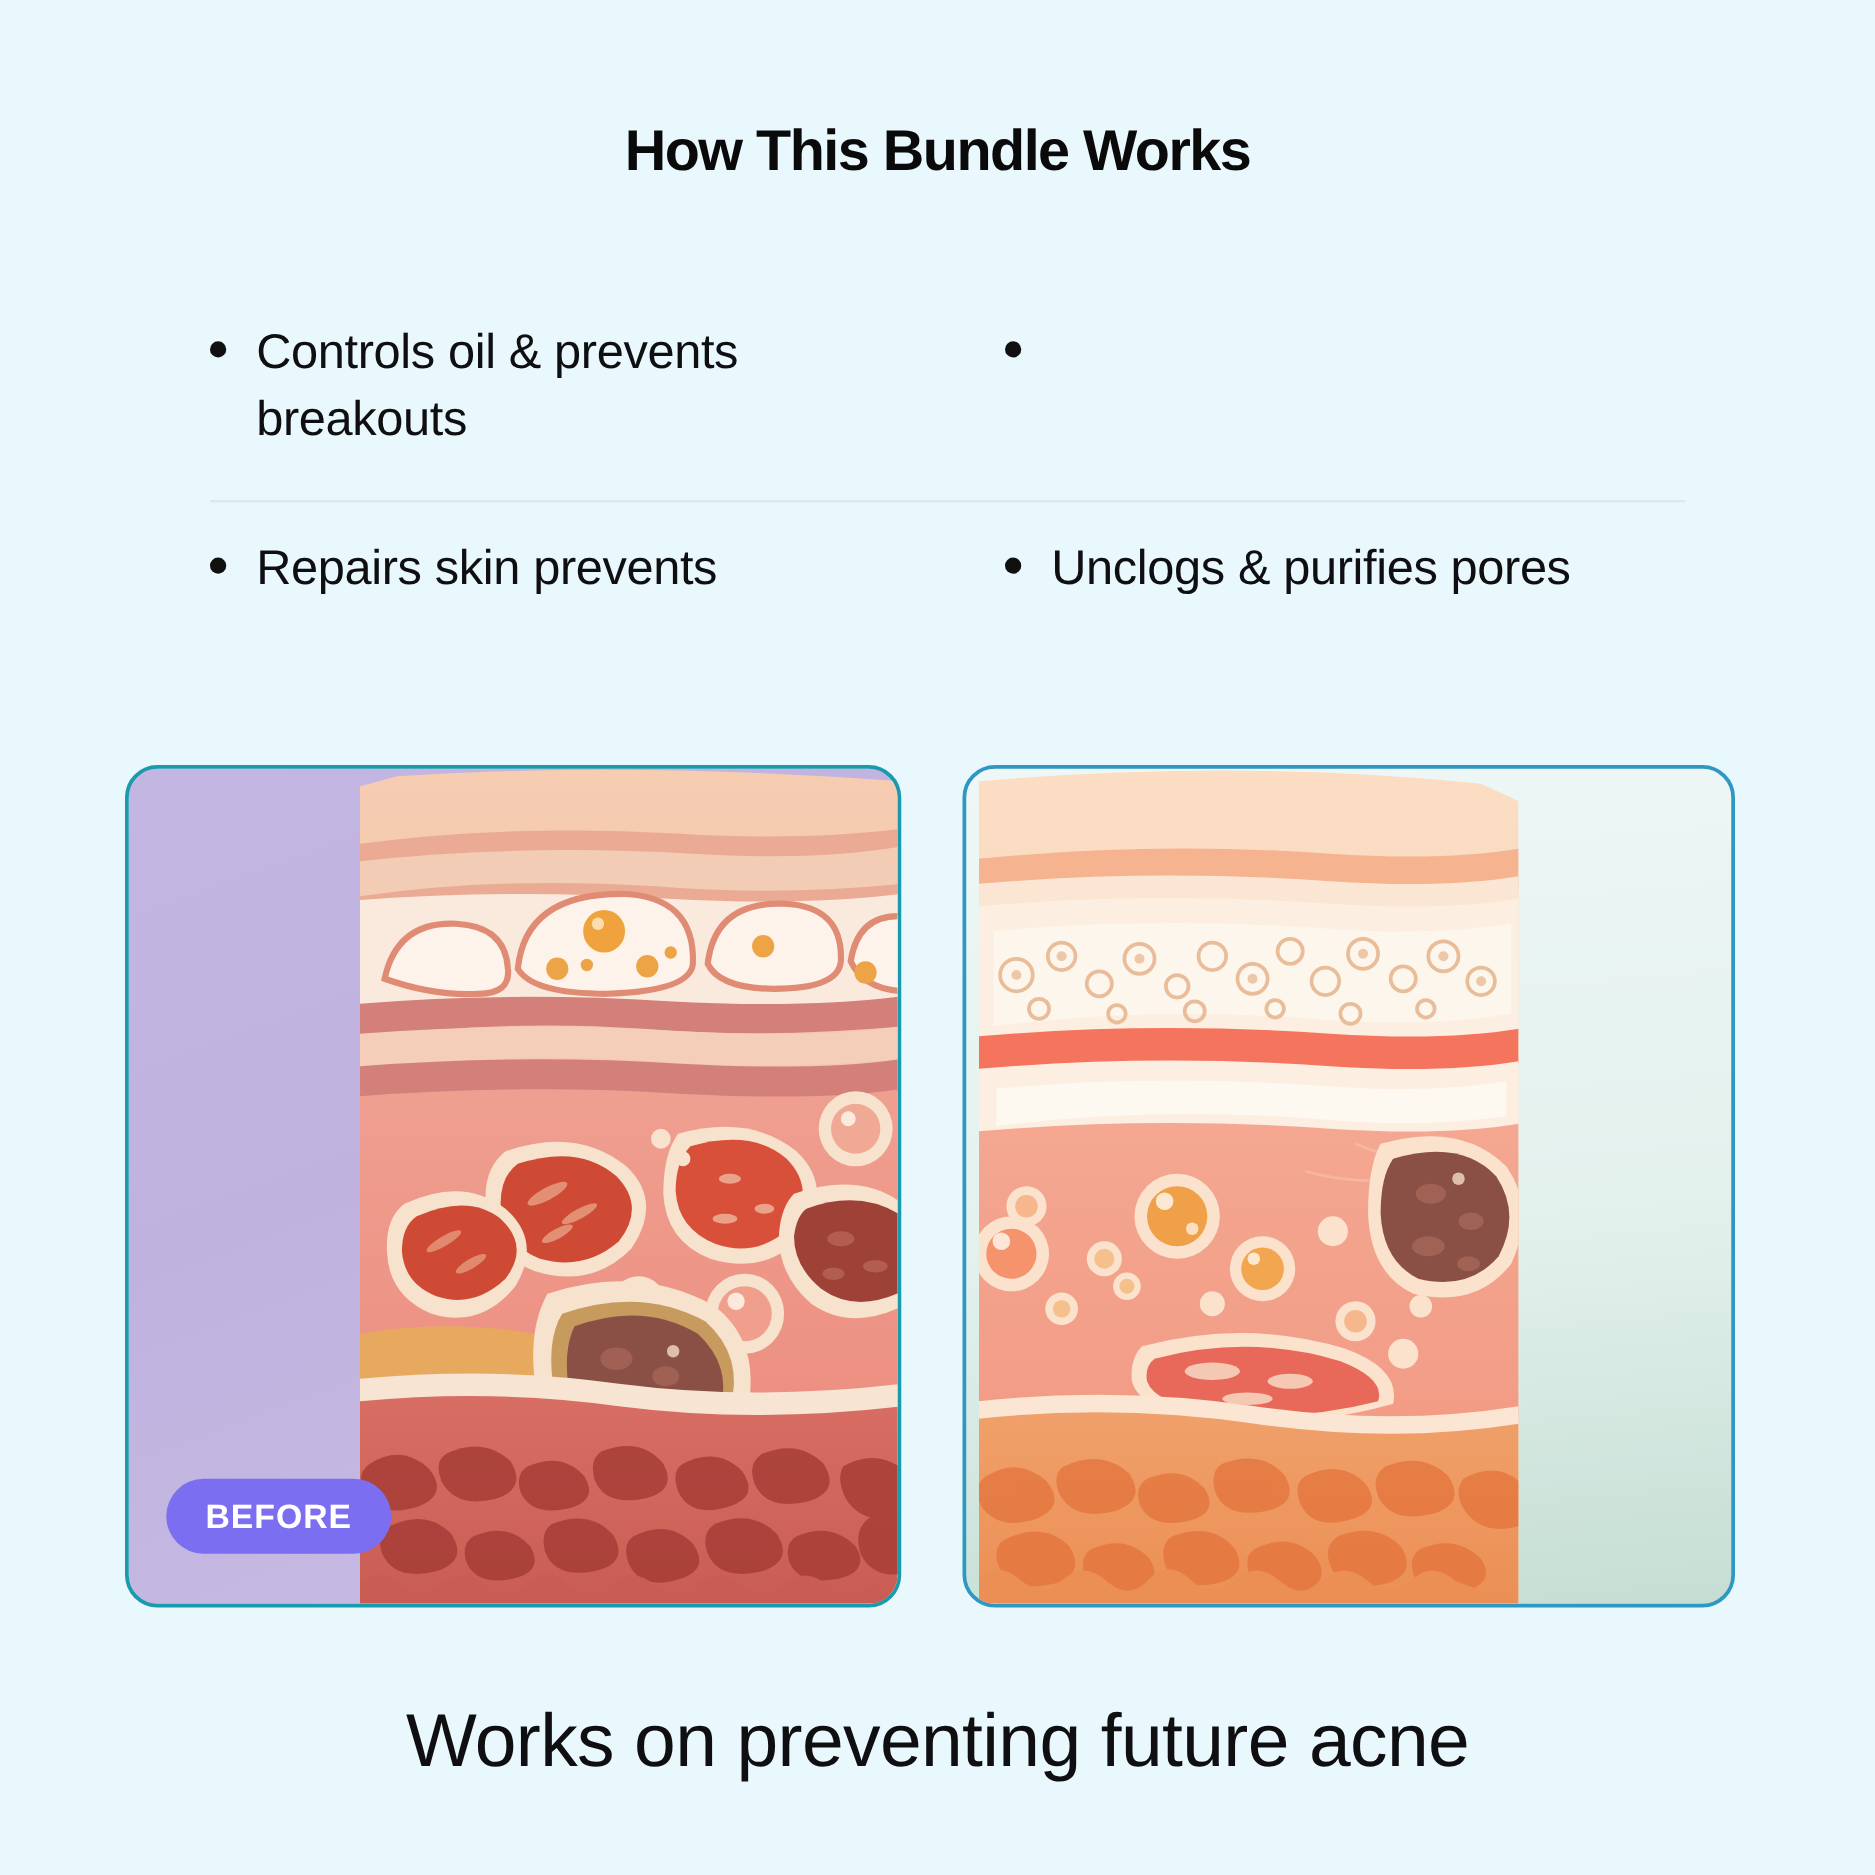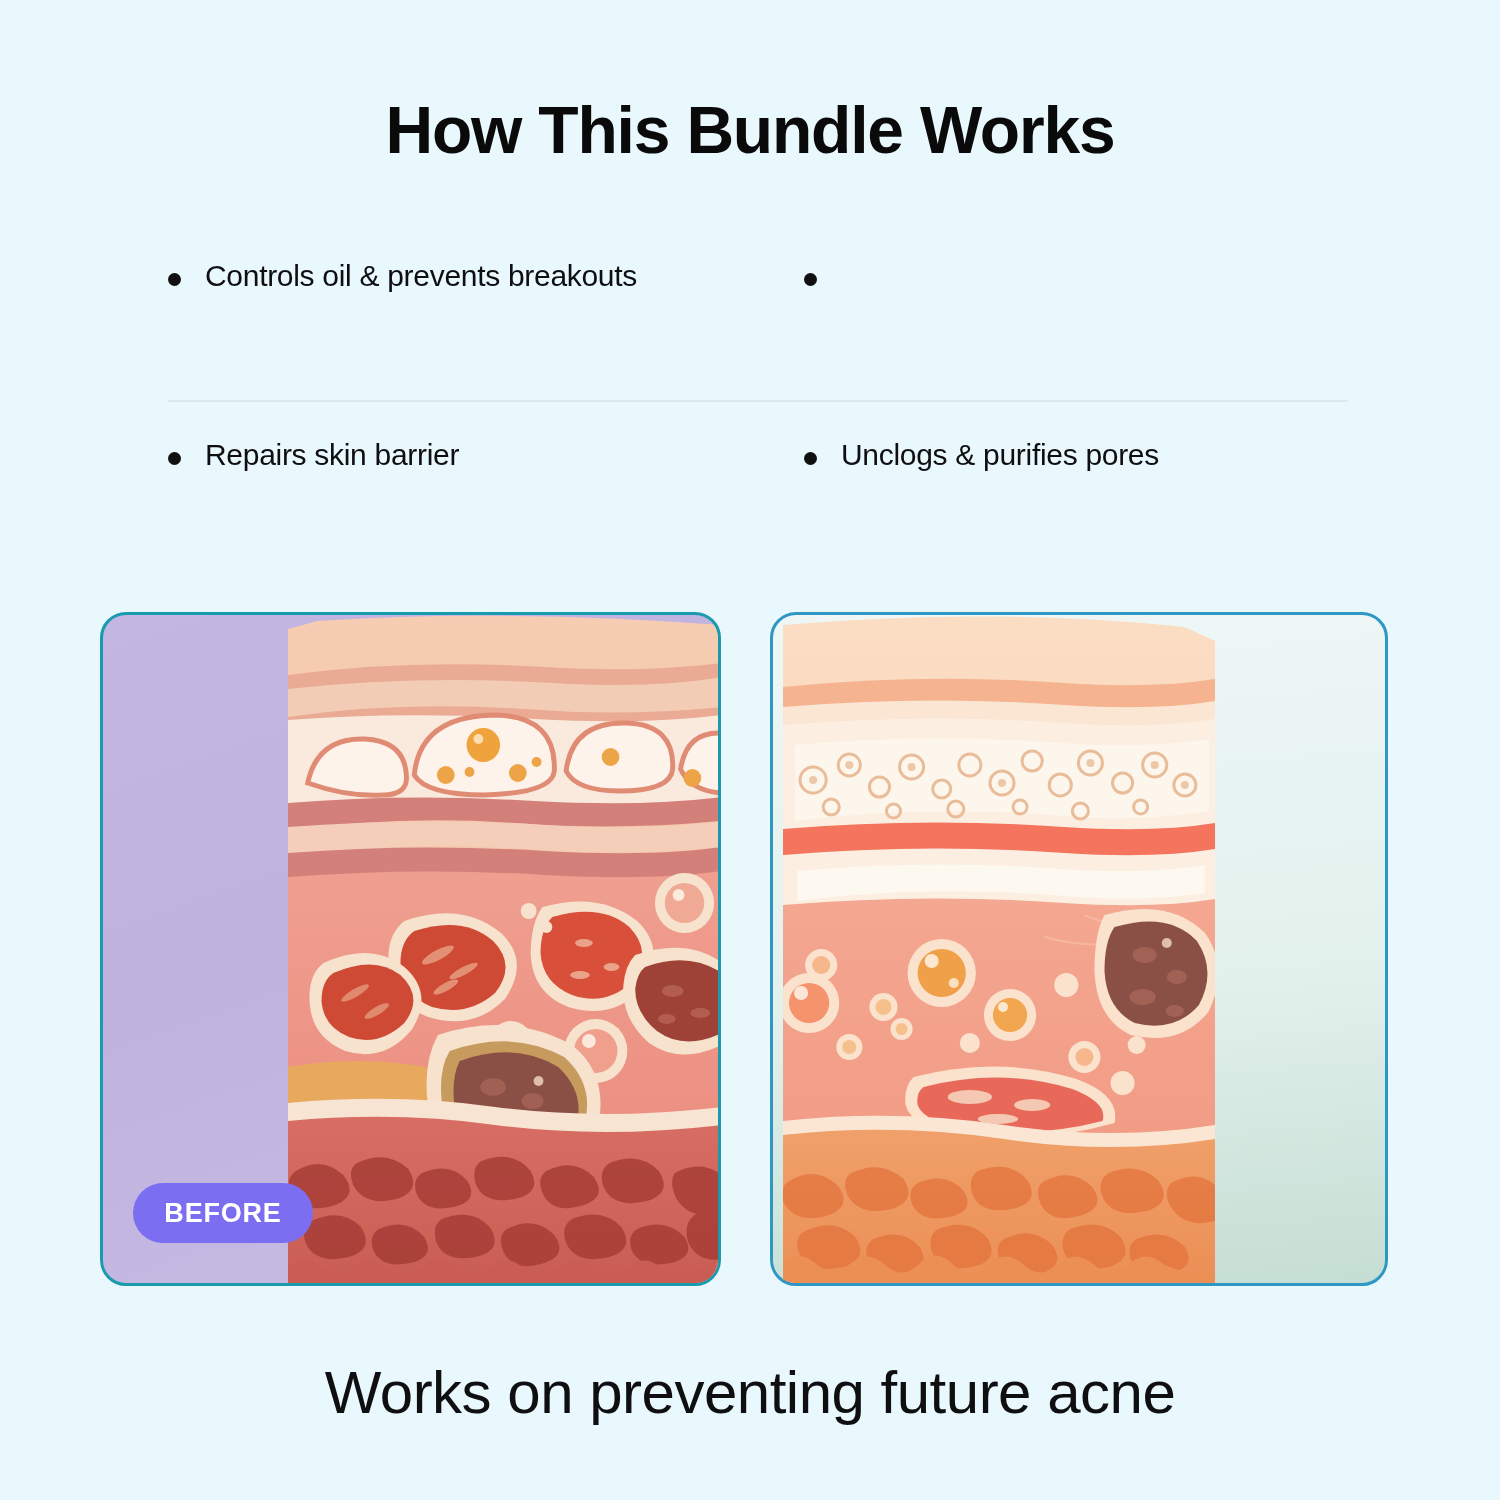--- a/index.html
+++ b/index.html
@@ -16,21 +16,21 @@
     position: relative;
   }
 
   
   .page-title {
     position: absolute;
     top: 96px;
     left: 0;
     width: 1500px;
     text-align: center;
-    font-size: 66px;
+    font-size: 46px;
     font-weight: 700;
     letter-spacing: -1.2px;
     color: #0a0a0a;
     line-height: 1.05;
   }
 
   
   .benefits {
     position: absolute;
     top: 255px;
@@ -55,21 +55,21 @@
   .bullet-dot {
     flex: 0 0 auto;
     width: 13px;
     height: 13px;
     border-radius: 50%;
     background: #101010;
     margin-top: 18px;
     margin-right: 24px;
   }
   .benefit-text {
-    font-size: 30px;
+    font-size: 39px;
     font-weight: 400;
     color: #0f0f12;
     line-height: 1.38;
     letter-spacing: -0.3px;
     max-width: 440px;
   }
   .divider {
     position: absolute;
     top: 400px;
     left: 168px;
@@ -172,21 +172,21 @@
       <div class="benefit">
         <span class="bullet-dot"></span>
       </div>
     </div>
   </div>
 
   <div class="benefit-row row-bottom">
     <div class="benefit-col col-left">
       <div class="benefit">
         <span class="bullet-dot"></span>
-        <span class="benefit-text">Repairs skin barrier</span>
+        <span class="benefit-text">Repairs skin prevents</span>
       </div>
     </div>
     <div class="benefit-col col-right">
       <div class="benefit">
         <span class="bullet-dot"></span>
         <span class="benefit-text">Unclogs &amp; purifies pores</span>
       </div>
     </div>
   </div>
 </div>

